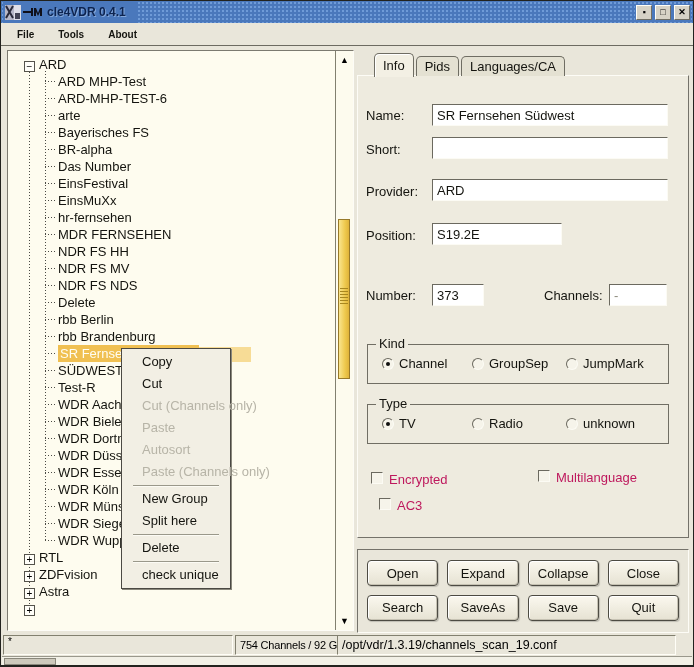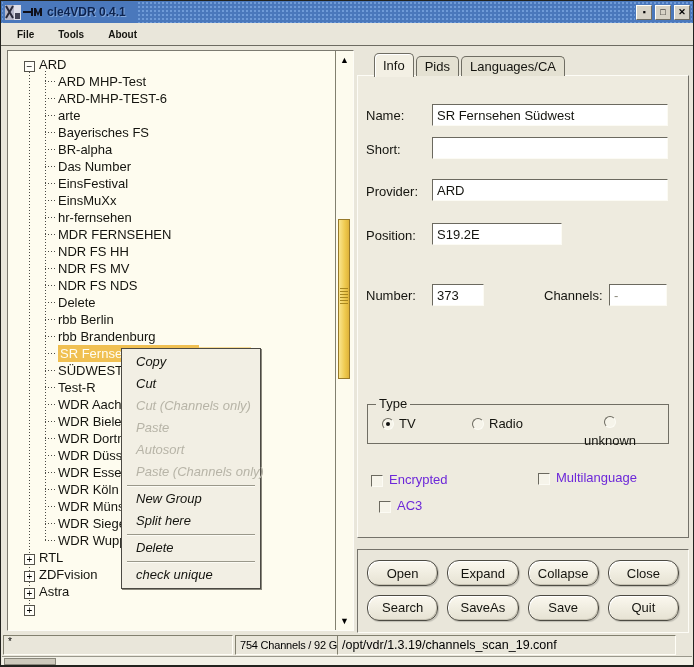--- a/index.html
+++ b/index.html
@@ -51,22 +51,22 @@
   .vscroll { position:relative; width:18px; background:#fdfbee; border-left:1px solid #82806f; }
   .sb-arrow { position:absolute; left:0; right:0; text-align:center; font-size:9px; color:#000; line-height:14px; }
   .sb-up { top:2px; } .sb-down { bottom:2px; }
   .sb-thumb { position:absolute; left:2px; width:12px; top:168px; height:160px;
     background:linear-gradient(to right,#f9e48e,#eec94e 60%,#dfb33a);
     border:1px solid #97792a; }
   .sb-grip { position:absolute; left:1px; right:1px; top:68px; height:17px;
     background:repeating-linear-gradient(to bottom,#a8861f 0 1px,transparent 1px 3px); }
 
   
-  .ctx { position:absolute; left:120px; top:347px; width:140px; background:#f2efe4;
-         border:1px solid #4b4943; box-shadow:1px 1px 0 #8a887c; padding:2px 5px; z-index:10;font-style:italic; }
+  .ctx { position:absolute; left:120px; top:347px; width:110px; background:#f2efe4;
+         border:1px solid #4b4943; box-shadow:1px 1px 0 #8a887c; padding:2px 11px; z-index:10; }
   .mi { height:22px; line-height:22px; padding-left:9px; font-size:13px; color:#14140f; white-space:nowrap; }
   .mi.disabled { color:#b7b4a7; }
   .msep { height:1px; background:#9a988a; box-shadow:0 1px 0 #fcfbf4; margin:2px 0; }
 
   
   .tabbar { position:absolute; left:357px; top:52px; height:23px; display:flex; align-items:flex-end; z-index:2;padding-left:16px; }
   .tab { border:1px solid #6f6d63; border-bottom:none; border-radius:5px 5px 0 0; padding:2px 8px 2px;
          background:#e4e1d2; margin-right:2px; font-size:13px; color:#14140f; }
   .tab.active { background:#f3f0e4; padding:4px 8px 4px; margin-bottom:-1px; box-shadow:inset 1px 1px 0 #fff; }
 
@@ -78,28 +78,28 @@
             background:#fff; font:13px "Liberation Sans",sans-serif; color:#14140f; padding:0 4px; }
   .tinput.grayval { color:#8d8b7d; }
 
   .gbox { position:absolute; border:1px solid #706e64; }
   .gbox-label { position:absolute; top:-9px; left:8px; background:#eeebdf; padding:0 3px; font-size:13px; color:#14140f; }
   .radio { position:absolute; top:11px; display:flex; align-items:center; gap:5px; font-size:13px; color:#14140f; }
   .rbtn { width:12px; height:12px; border-radius:50%; border:1px solid; border-color:#6b695f #fcfbf4 #fcfbf4 #6b695f;
           background:#f6f4ea; position:relative; flex:none; }
   .rbtn.sel::after { content:""; position:absolute; left:3px; top:3px; width:4px; height:4px; background:#111; border-radius:50%; }
 
-  .flag { position:absolute; display:flex; align-items:flex-end; gap:6px; font-size:13px; color:#6d28d9; }
+  .flag { position:absolute; display:flex; align-items:flex-start; gap:6px; font-size:13px; color:#be185d; }
   .cbx { width:12px; height:12px; border:1px solid; border-color:#6b695f #fcfbf4 #fcfbf4 #6b695f; background:#f6f4ea; flex:none; }
 
   
   .btnpanel { position:absolute; left:356px; top:548px; width:332px; height:84px;
               border:1px solid; border-color:#74726a #fdfcf6 #fdfcf6 #74726a; background:#e9e6da;
               display:grid; grid-template-columns:repeat(4,1fr); gap:7px 9px; padding:10px 9px; }
-  .abtn { height:26px; border-radius:12px; border:1px solid #4d4b43; color:#14140f;
+  .abtn { height:26px; border-radius:4px; border:1px solid #4d4b43; color:#14140f;
           background:linear-gradient(180deg,#fbf8ef 0%,#efecdf 55%,#e6e2d3 100%);
           box-shadow:inset 1px 1px 0 #fff, inset -1px -1px 0 #c6c2b3, 1px 1px 1px rgba(0,0,0,.18);
           font:13px "Liberation Sans",sans-serif; }
 
   
   .scell { position:absolute; top:634px; height:20px; border:1px solid; border-color:#82806f #fffef7 #fffef7 #82806f;
            background:#e9e6da; font-size:12px; line-height:18px; padding:0 4px; white-space:nowrap; overflow:hidden; }
   .scell.c1 { left:2px; width:230px; font-size:10px; line-height:11px; }
   .scell.c2 { left:234px; width:115px; font-size:11px; letter-spacing:-0.2px; }
   .scell.c3 { left:336px; width:339px; font-size:12.5px; }
@@ -224,32 +224,47 @@
     <input class="tinput" style="left: 74px; top: 103px; width: 236px;" value="ARD">
 
     <span class="flabel" style="left:8px; top:152px;">Position:</span>
     <input class="tinput" style="left: 74px; top: 147px; width: 130px;" value="S19.2E">
 
     <span class="flabel" style="left:8px; top:212px;">Number:</span>
     <input class="tinput" style="left: 74px; top: 208px; width: 52px;" value="373">
     <span class="flabel" style="left:186px; top:212px;">Channels:</span>
     <input class="tinput grayval" style="left: 251px; top: 208px; width: 58px;" value="-">
 
+    <div class="gbox" style="left:9px; top:268px; width:302px; height:40px;">
+      <span class="gbox-label">Kind</span>
+      <span class="radio" style="left:14px;">
+          <span class="rbtn sel"></span>
+          <span>Channel</span>
+        </span>
+      <span class="radio" style="left:104px;">
+          <span class="rbtn"></span>
+          <span>GroupSep</span>
+        </span>
+      <span class="radio" style="left:198px;">
+          <span class="rbtn"></span>
+          <span>JumpMark</span>
+        </span>
+    </div>
 
     <div class="gbox" style="left:9px; top:328px; width:302px; height:40px;">
       <span class="gbox-label">Type</span>
       <span class="radio" style="left:14px;">
           <span class="rbtn sel"></span>
           <span>TV</span>
         </span>
       <span class="radio" style="left:104px;">
           <span class="rbtn"></span>
           <span>Radio</span>
         </span>
-      <span class="radio" style="left:216px;flex-direction:column;">
+      <span class="radio" style="left:198px;">
           <span class="rbtn"></span>
           <span>unknown</span>
         </span>
     </div>
 
     <span class="flag" style="left:13px; top:396px;">
         <span class="cbx"></span>
         <span>Encrypted</span>
       </span>
     <span class="flag" style="left:180px; top:394px;">

